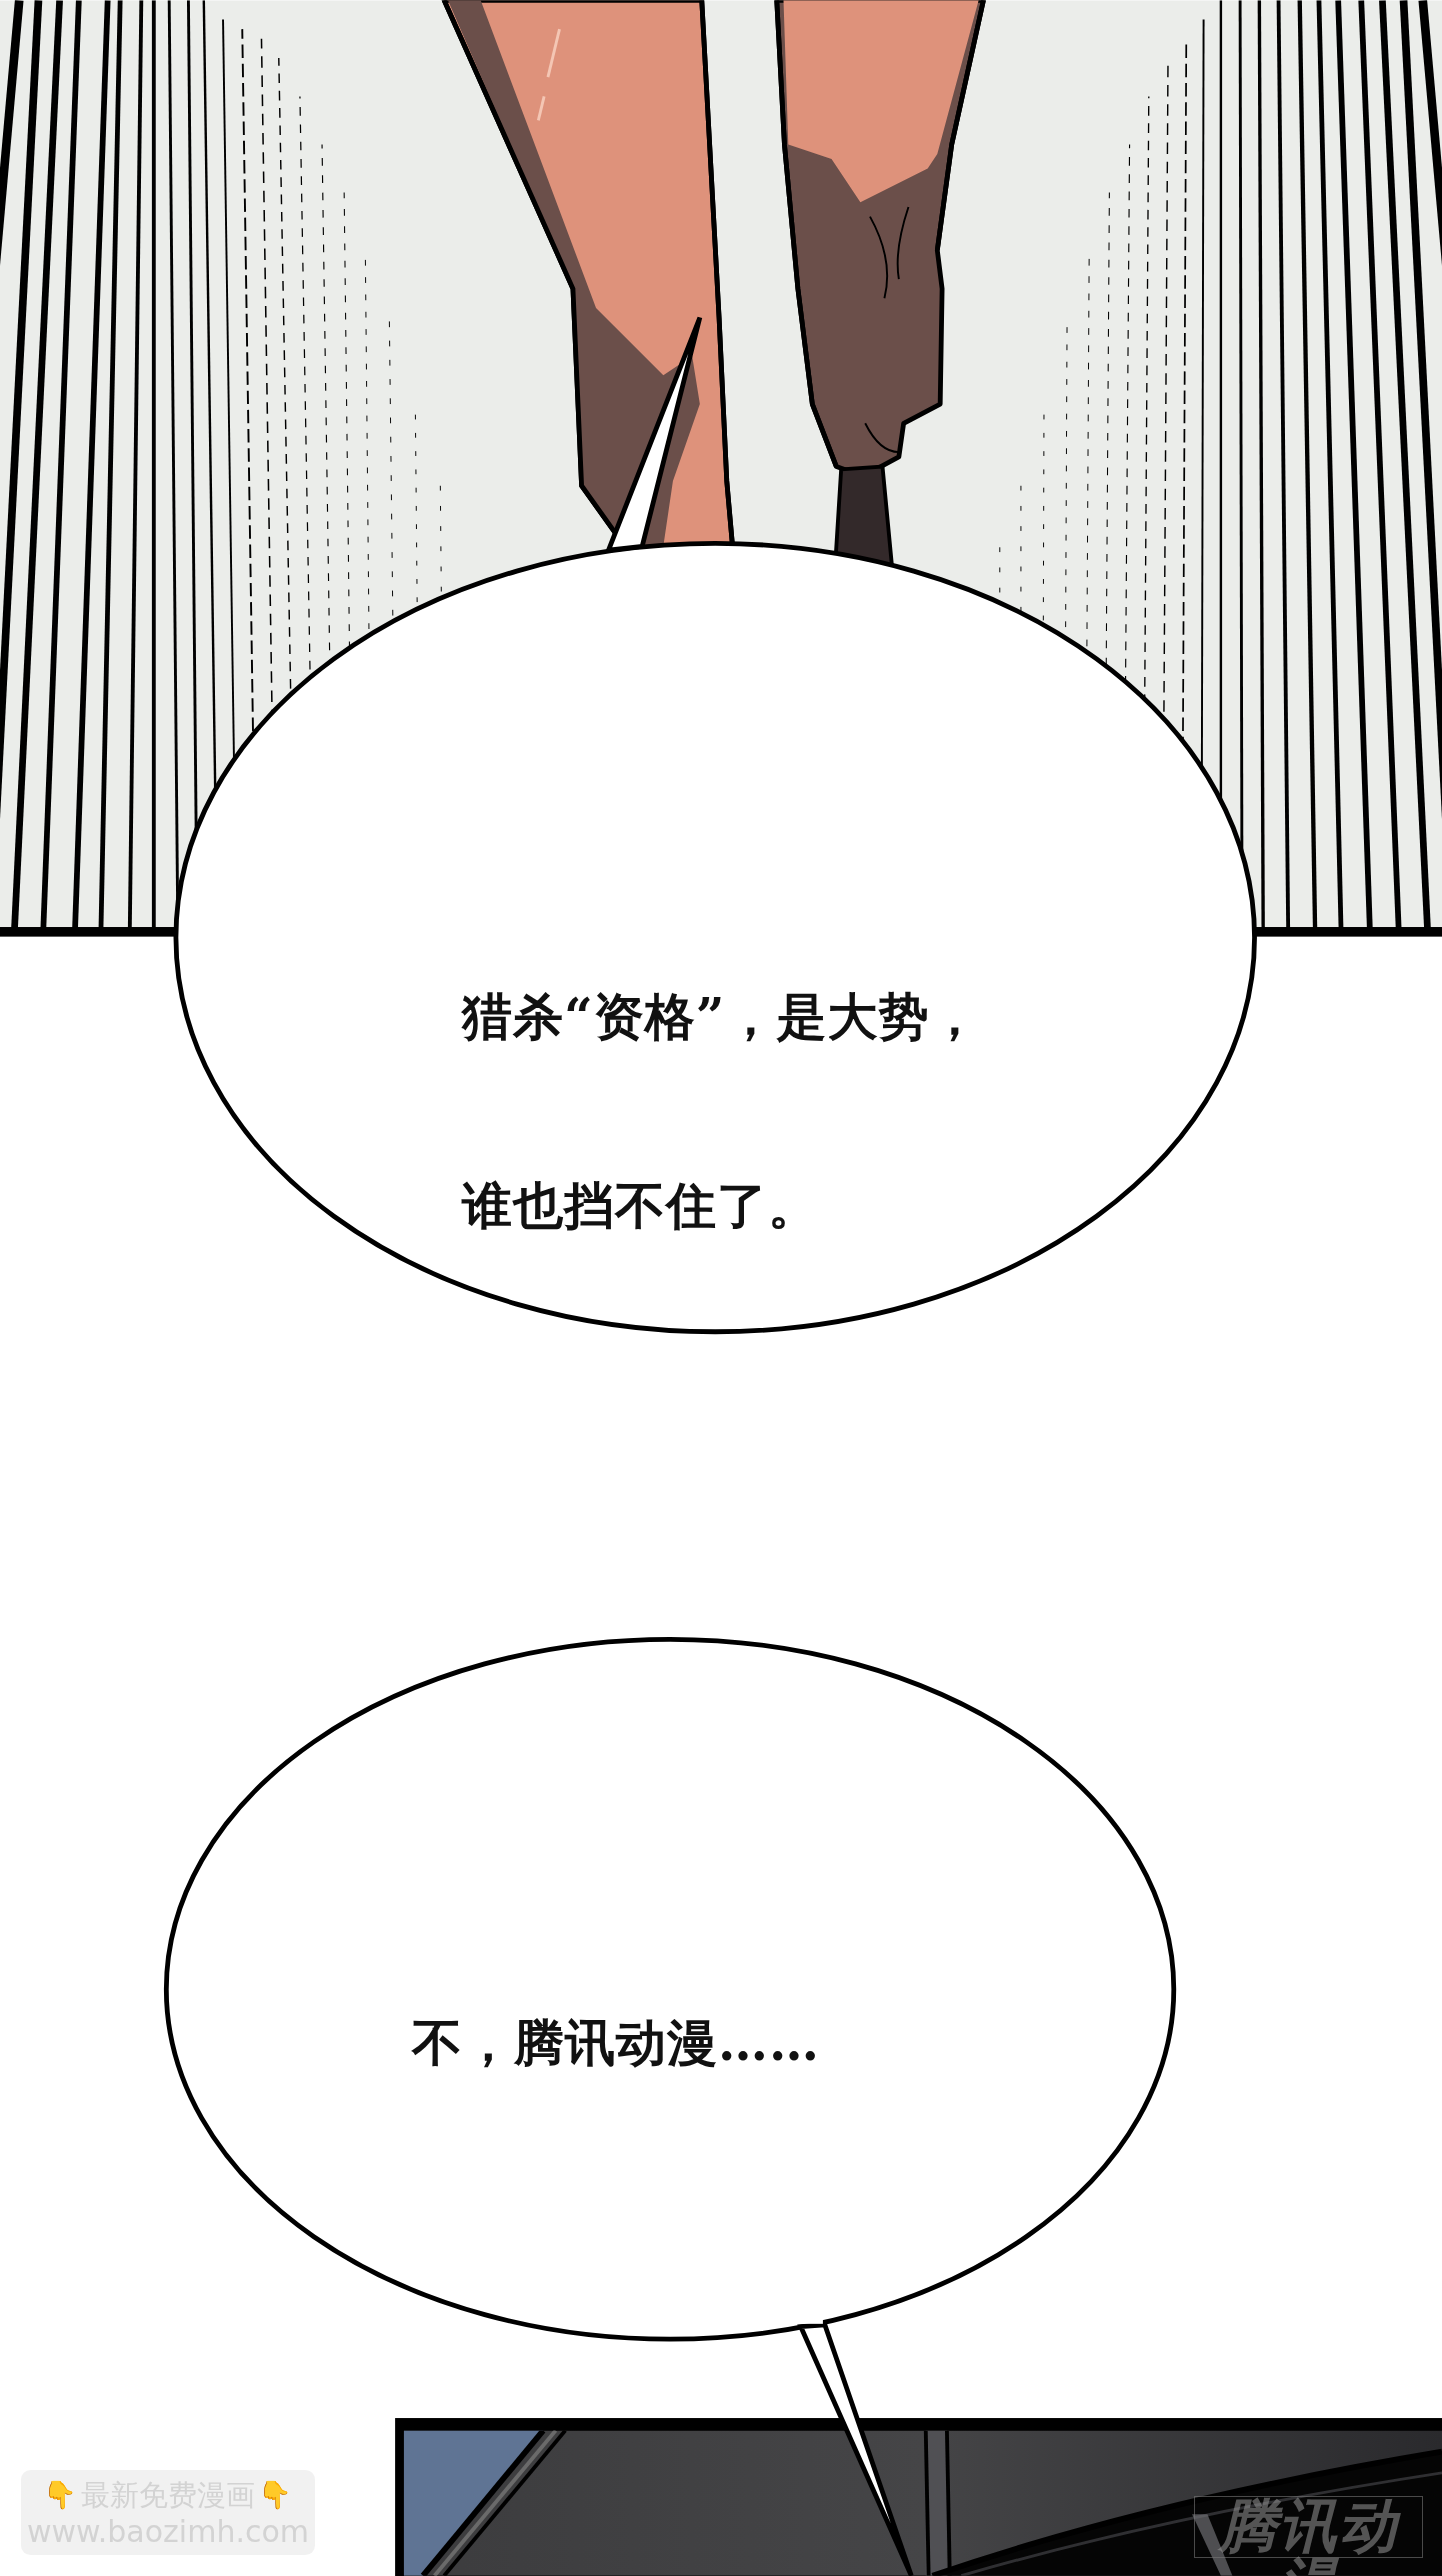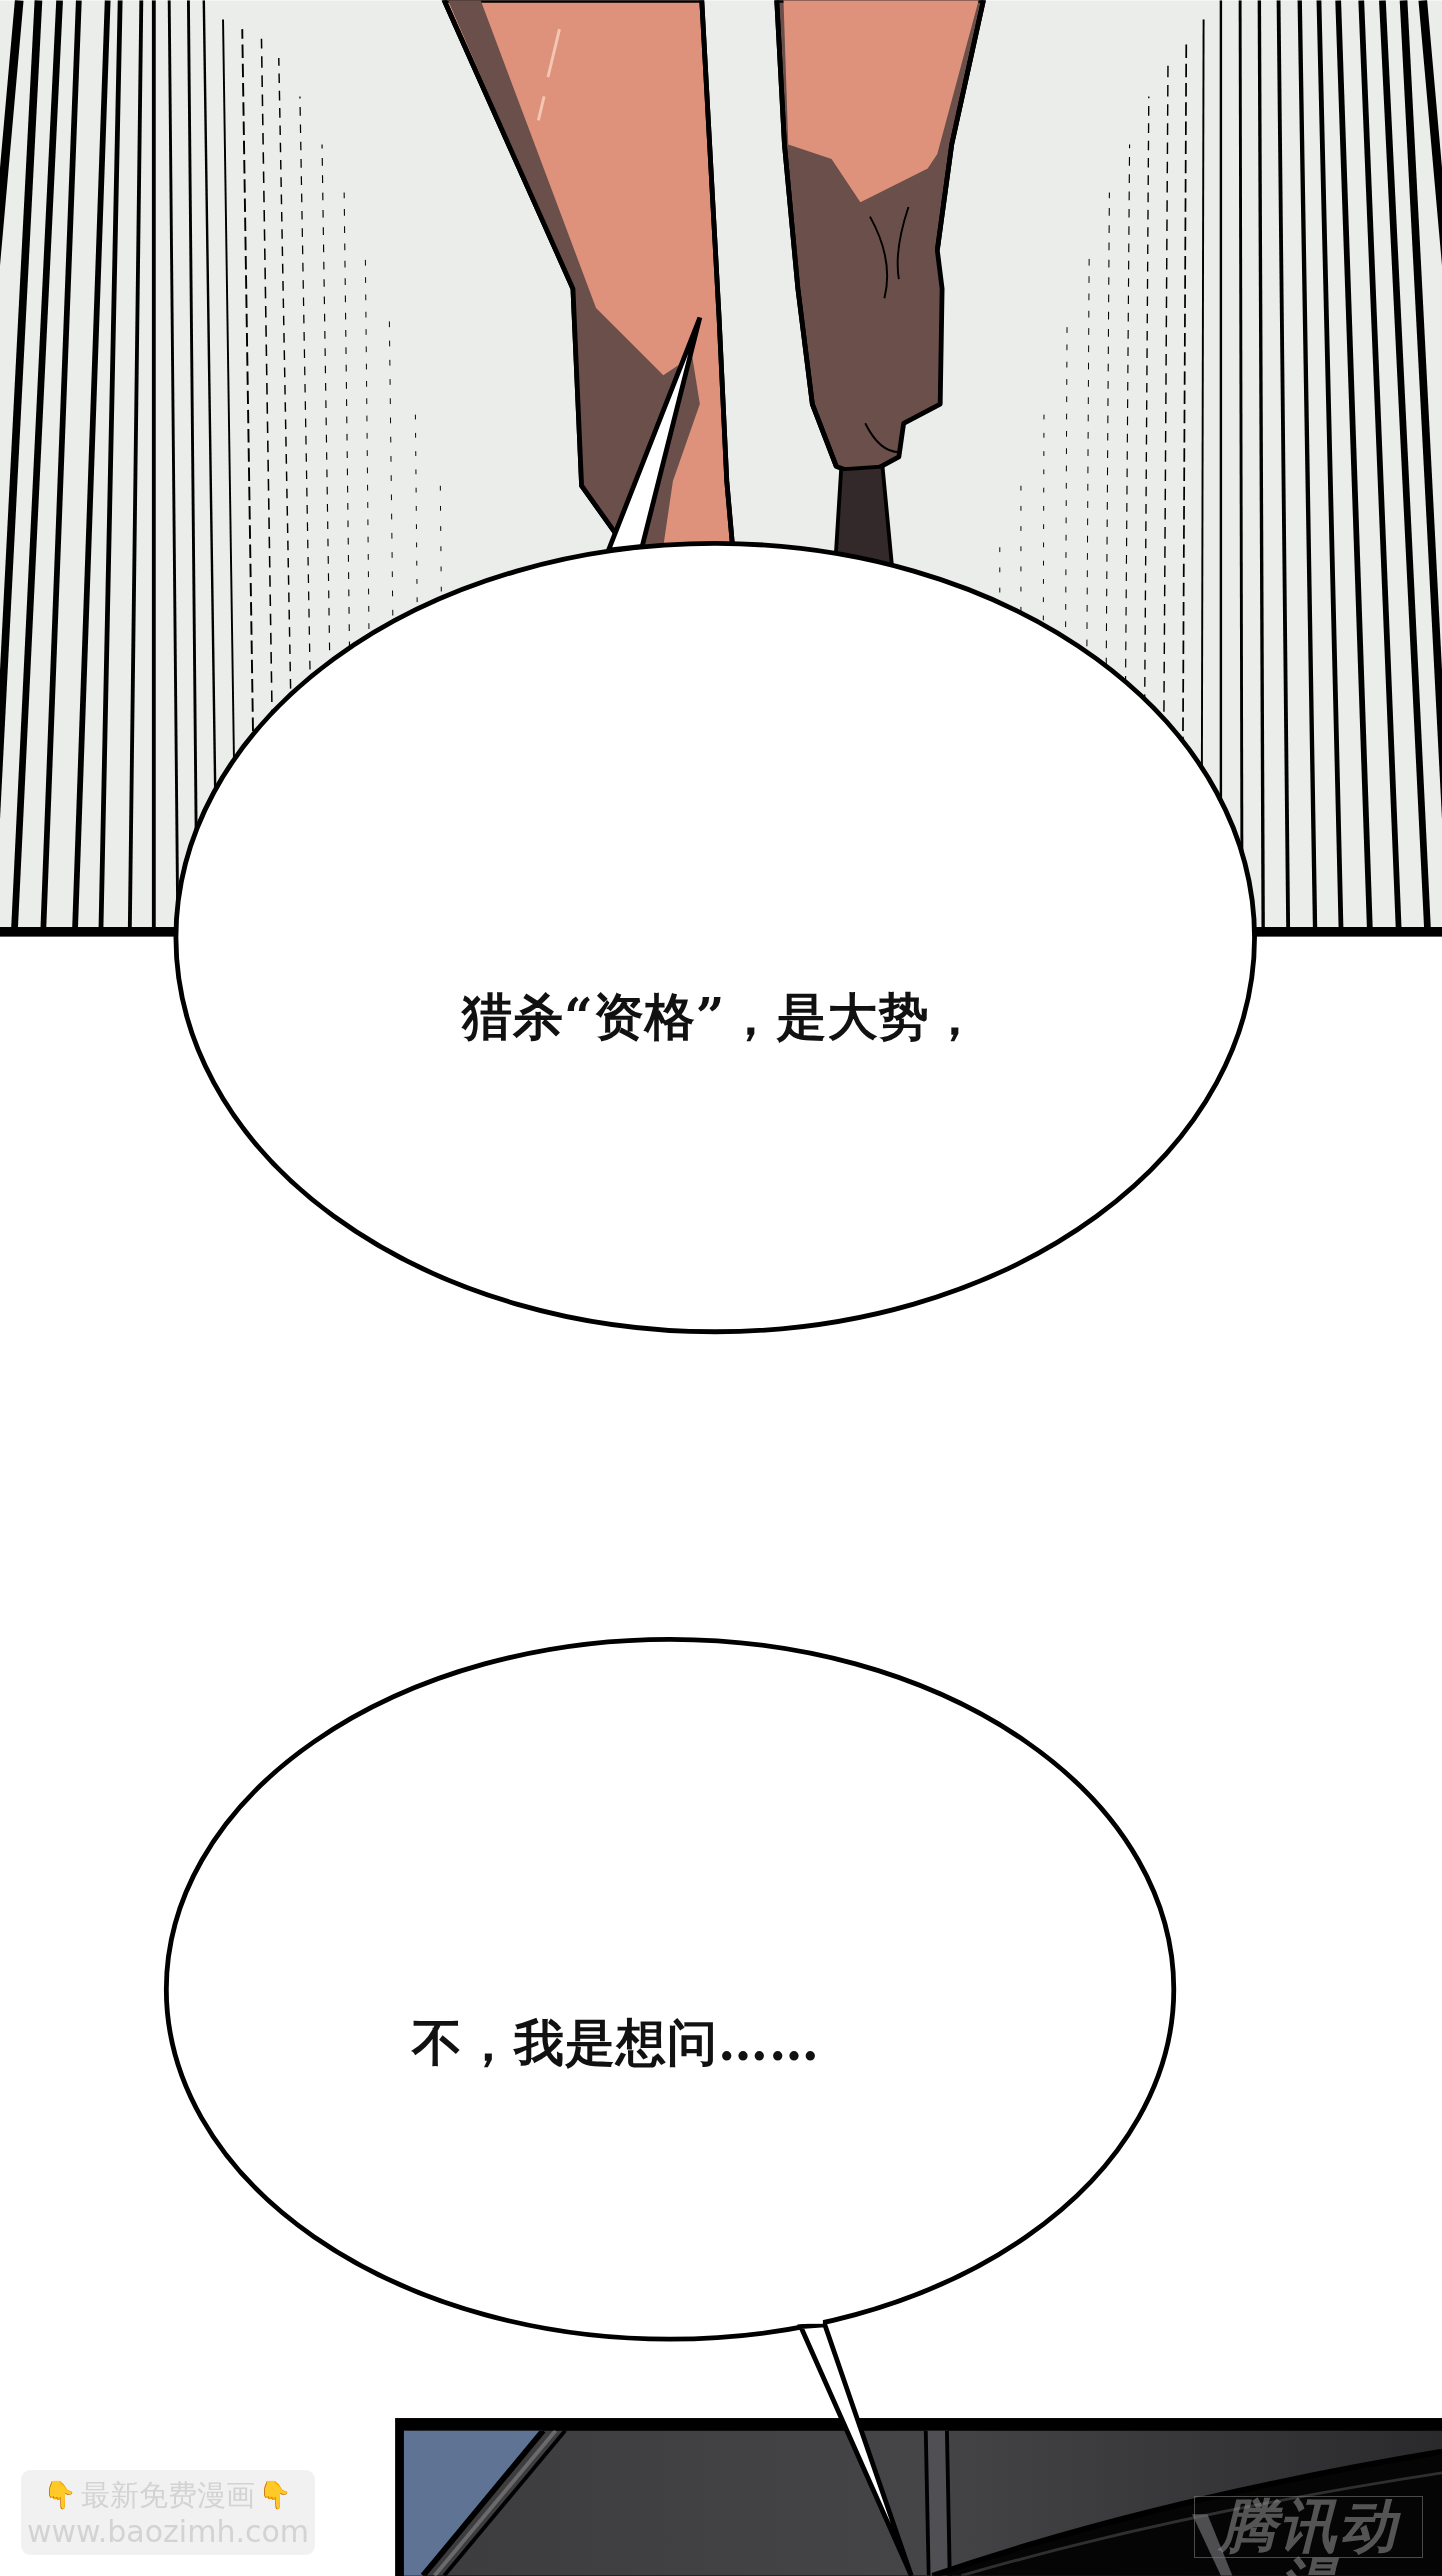--- a/index.html
+++ b/index.html
@@ -178,24 +178,25 @@
     </g>
 
     <g>
       <path d="M833,2420 L948,2679 L858,2418 Z" fill="#fff" stroke="#000" stroke-width="5" stroke-linejoin="miter"></path>
       <path d="M836,2412 L856,2412" stroke="#fff" stroke-width="10"></path>
     </g>
   </svg>
 
   <div class="speech" style="left:462px; top:859px;">
     <span class="line">猎杀“资格”，是大势，</span>
+    <span class="line">谁也挡不住了。</span>
   </div>
 
   <div class="speech" style="left:412px; top:1885px;">
-    <span class="line">不，我是想问……</span>
+    <span class="line">不，腾讯动漫……</span>
   </div>
 
   <div class="wm-box">
     <div class="wm-line1">
       <span class="hand">👇</span>
       <span>最新免费漫画</span>
       <span class="hand">👇</span>
     </div>
     <div class="wm-line2">www.baozimh.com</div>
   </div>

